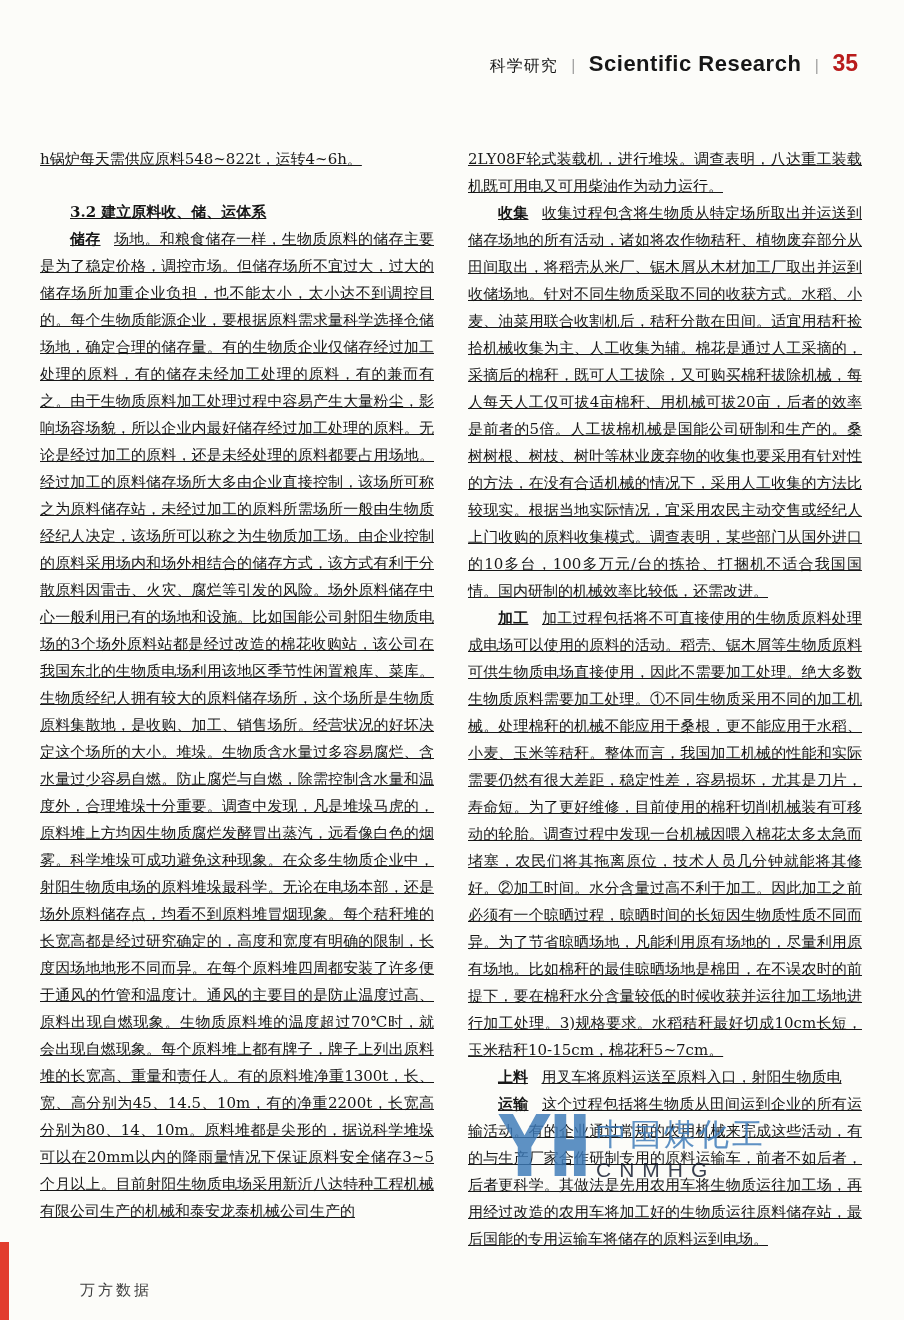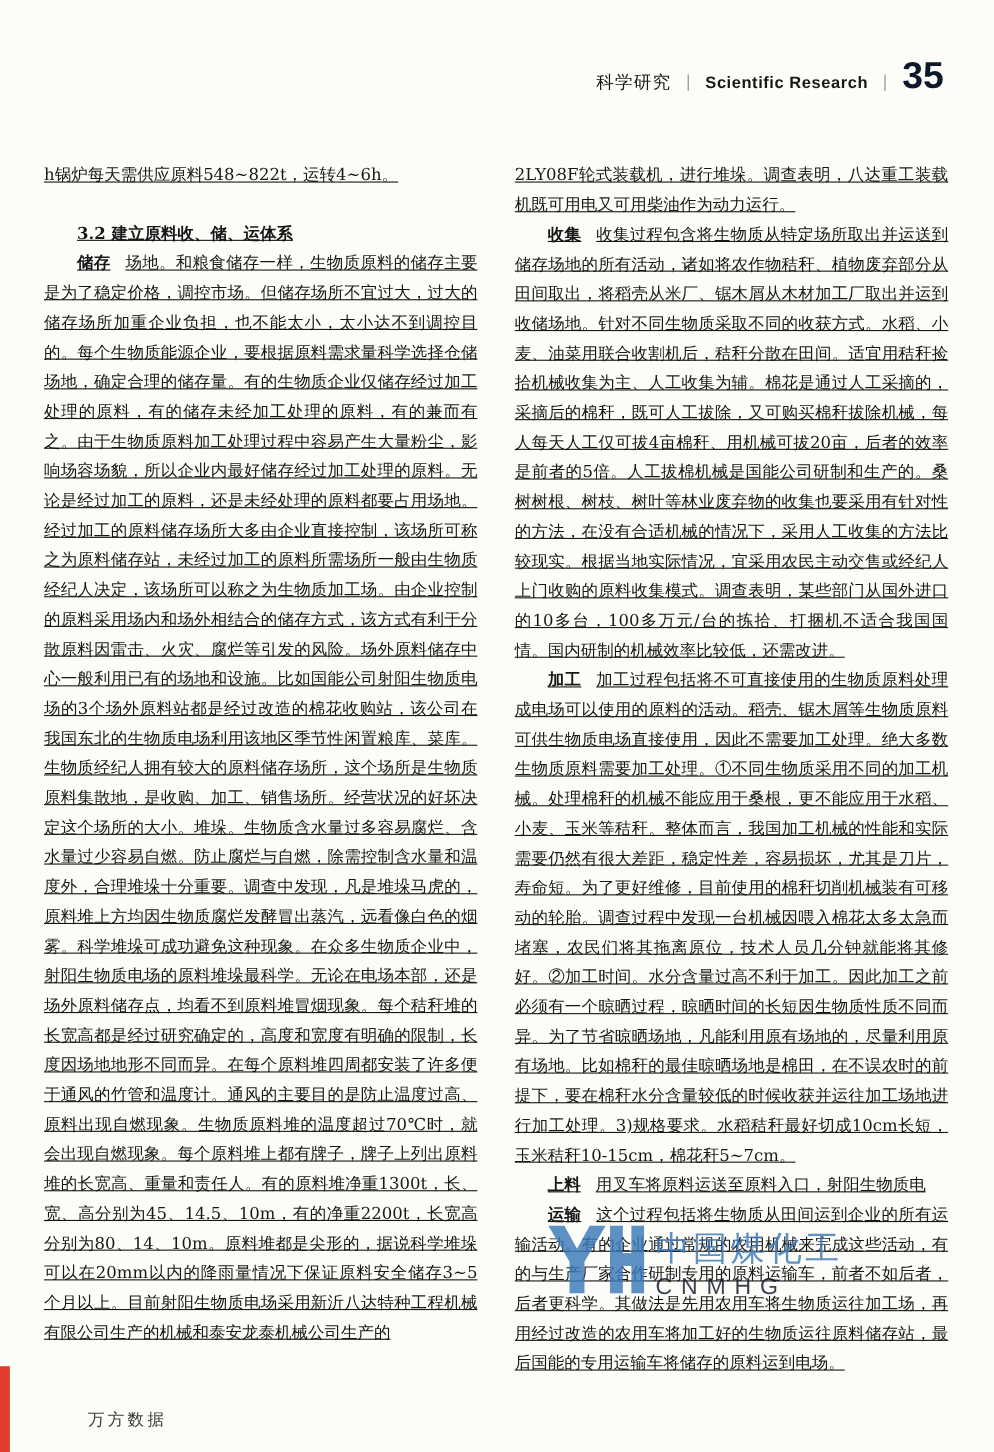--- a/index.html
+++ b/index.html
@@ -12,22 +12,22 @@
     overflow:hidden;
     margin:0 auto;
   }
   
   .header{
     position:absolute;top:50px;right:46px;
     display:flex;align-items:baseline;gap:13px;
   }
   .h-cn{font-size:16px;letter-spacing:1px;}
   .h-div{color:#9a9a9a;font-size:15px;transform:translateY(-1px);}
-  .h-en{font-size:15px;font-weight:bold;font-family:"Liberation Sans","DejaVu Sans",sans-serif;letter-spacing:.5px;text-align:right;}
-  .h-num{font-size:34px;font-weight:bold;color:#0f172a;font-family:"Liberation Sans","DejaVu Sans",sans-serif;}
+  .h-en{font-size:22px;font-weight:bold;font-family:"Liberation Sans","DejaVu Sans",sans-serif;letter-spacing:.5px;text-align:right;}
+  .h-num{font-size:23px;font-weight:bold;color:#b91c1c;font-family:"Liberation Sans","DejaVu Sans",sans-serif;}
   
   .col{
     position:absolute;top:146px;width:394px;
     font-size:15px;line-height:27px;
     text-align:justify;
     text-decoration:underline;
   }
   .col-left{left:40px;}
   .col-right{left:468px;}
   .col p{margin:0;}

